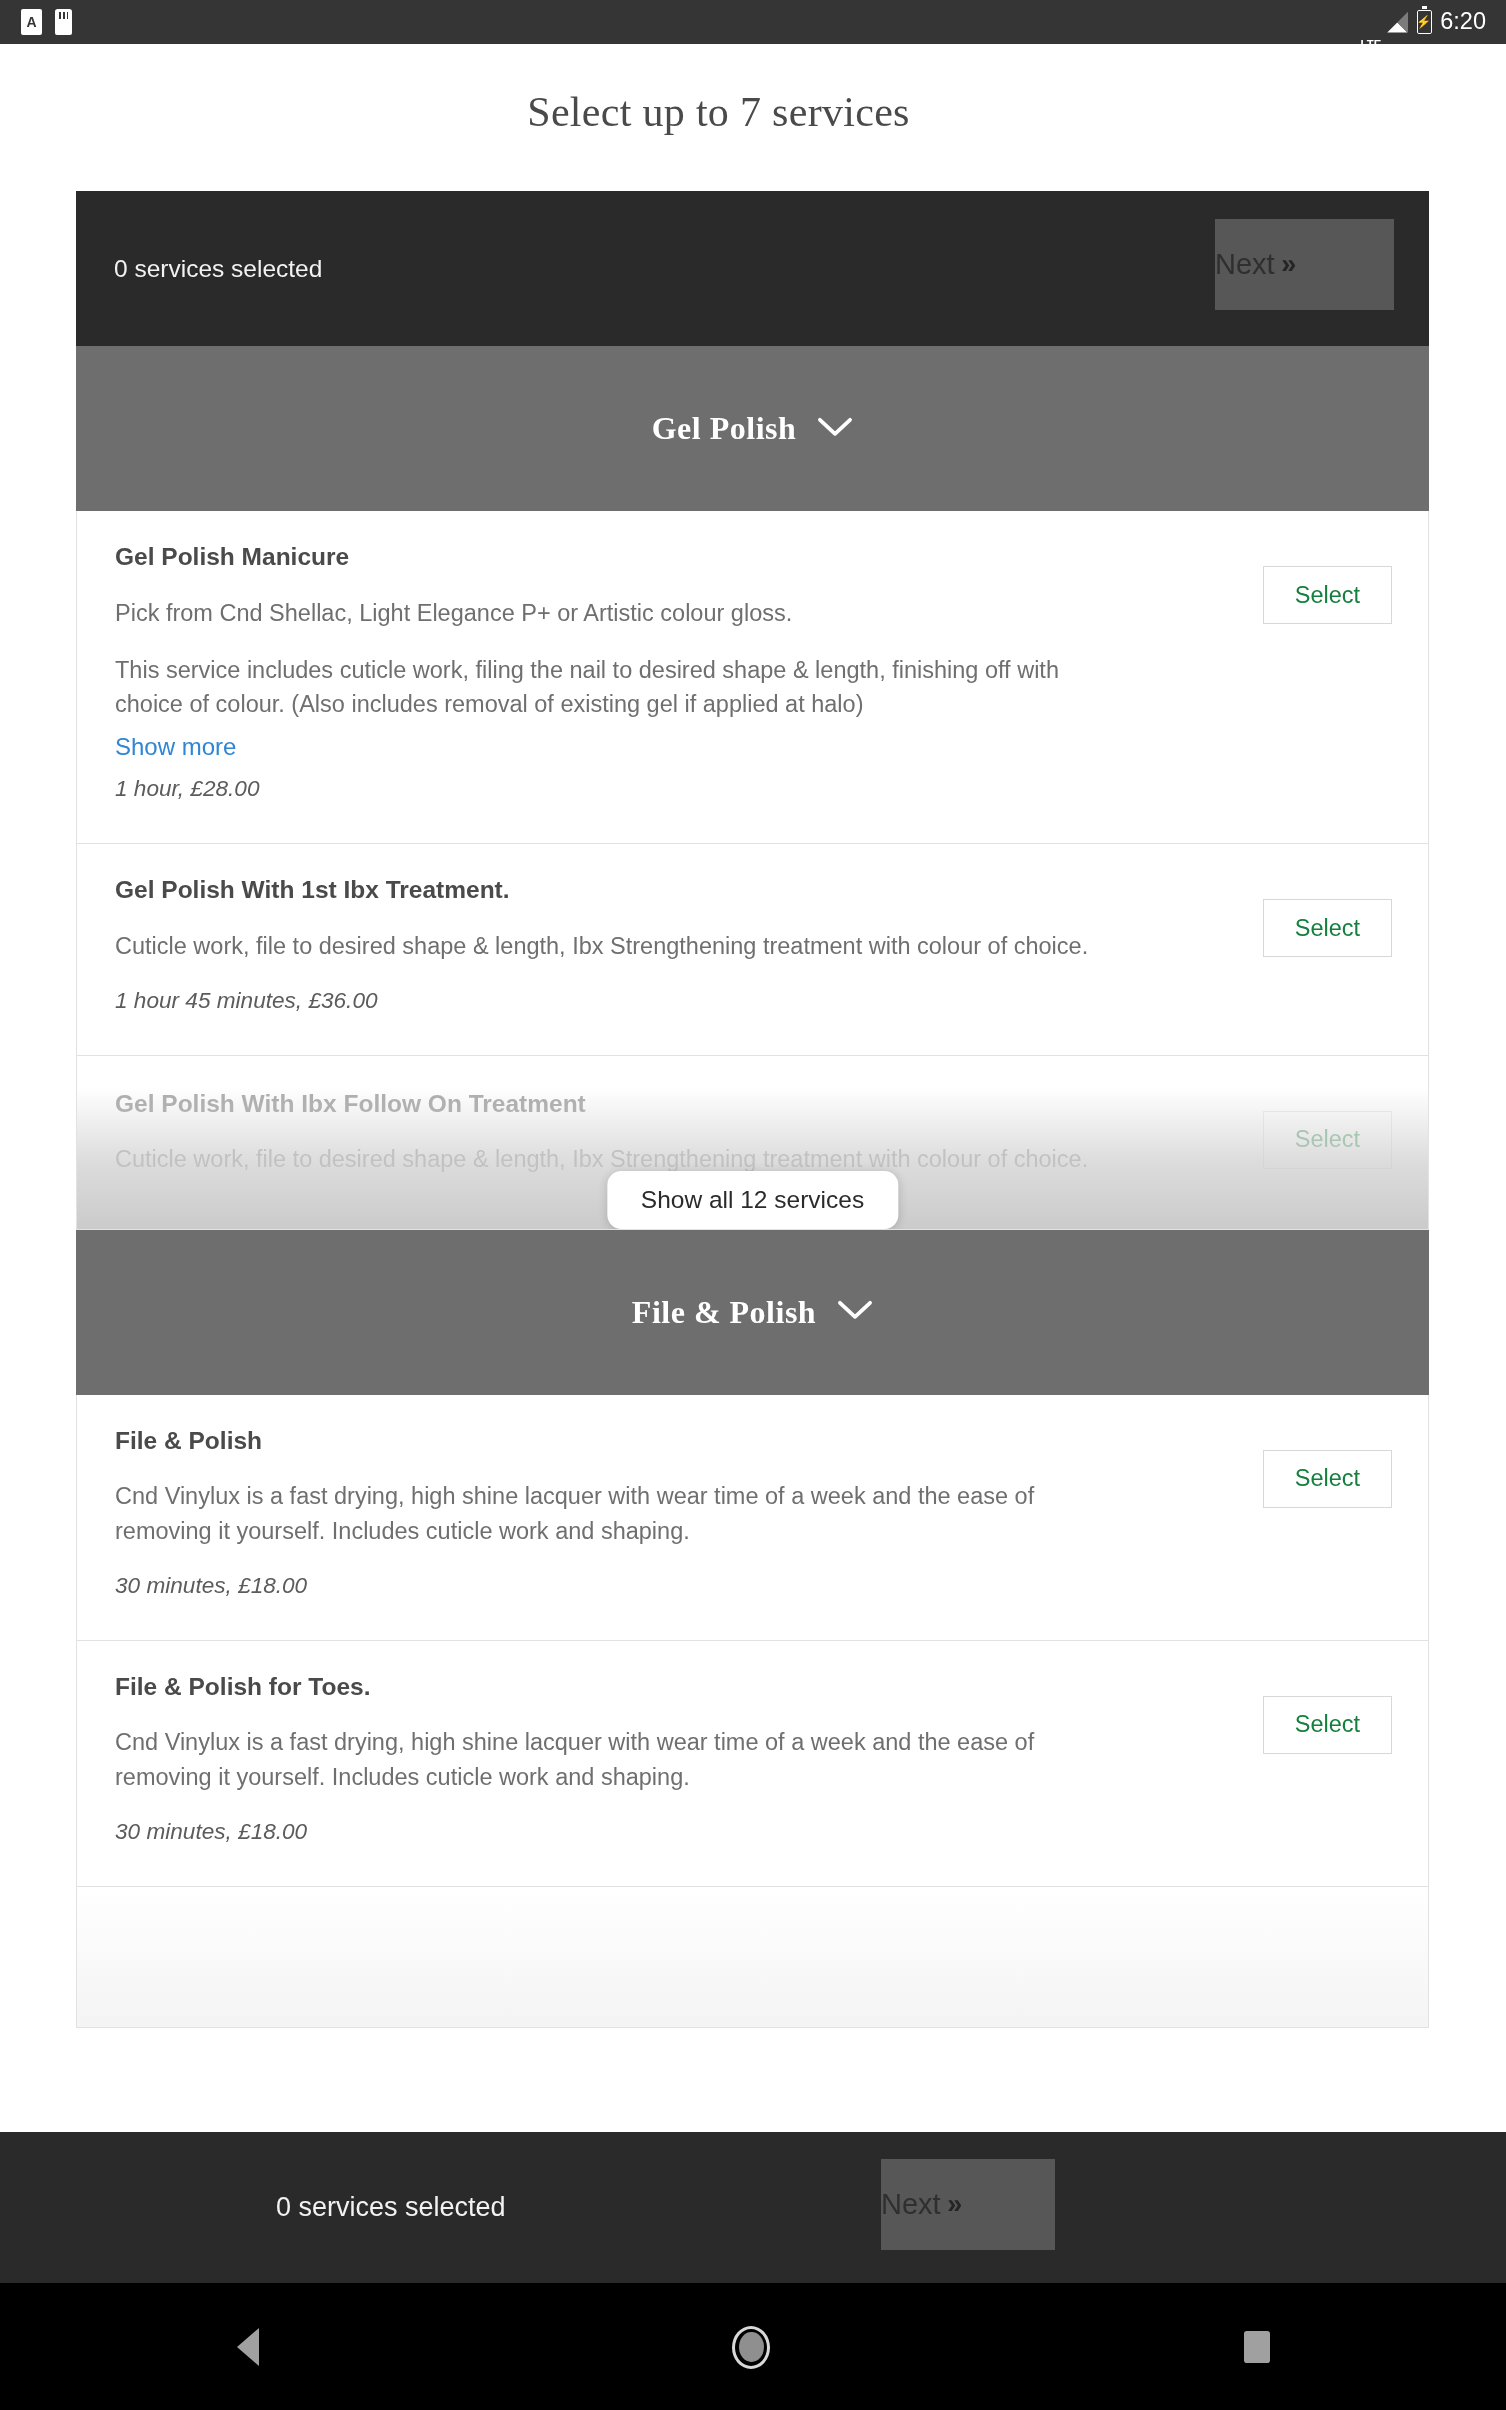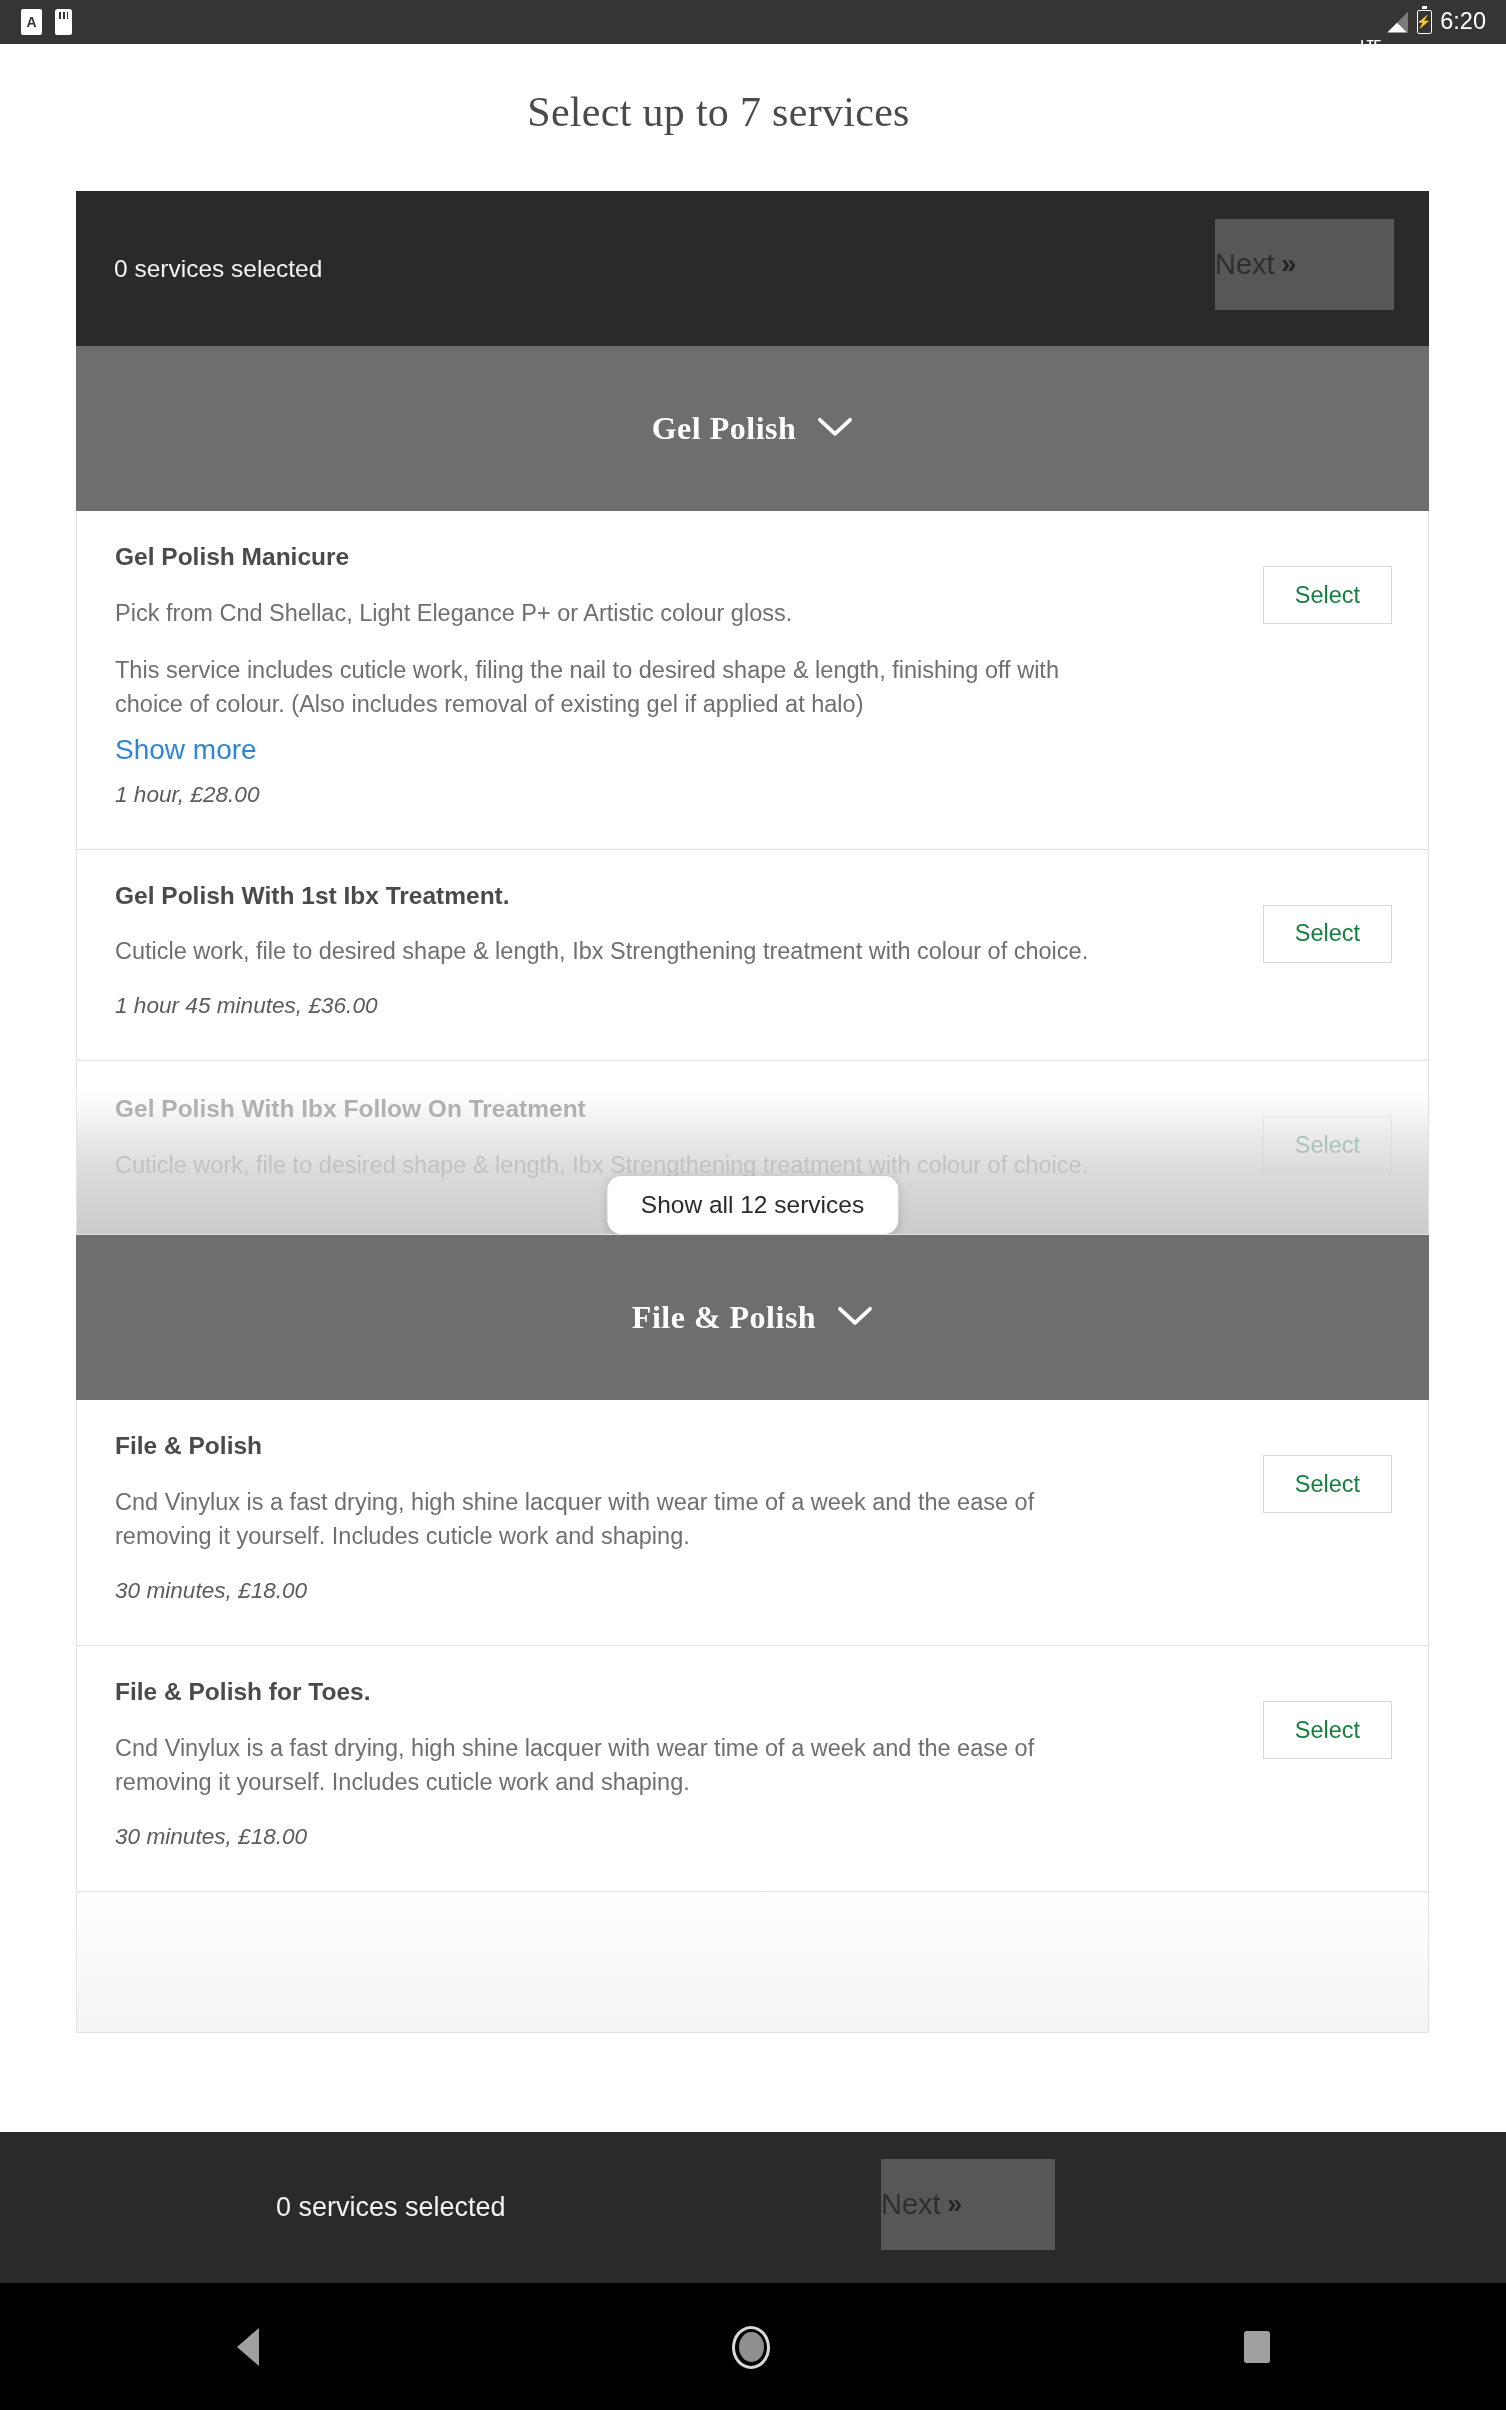--- a/index.html
+++ b/index.html
@@ -99,21 +99,21 @@
   }
   .svc-inner { max-width:998px; }
   .svc-name {
     font-size:24.5px; font-weight:bold; color:#4a4a4a; margin-bottom:24.5px;
   }
   .svc-desc {
     font-size:23.5px; color:#6f6f6f; line-height:1.47; font-weight:300;
   }
   .svc-desc p { margin-bottom:7.5px; }
   .show-more {
-    color:#2f86d4; font-size:28px; font-weight:300; cursor:pointer; display:inline-block;
+    color:#2f86d4; font-size:24px; font-weight:300; cursor:pointer; display:inline-block;
   }
   .svc-meta {
     font-size:22.6px; color:#5c5c5c; font-style:italic; margin-top:24.5px; font-weight:300;
   }
   .select-btn {
     position:absolute; right:36px; top:55px;
     width:129px; height:58px; background:#ffffff; border:0.9px solid #d8d8d8;
     color:#15803d; font-size:23.5px; font-weight:300;
     display:flex; align-items:center; justify-content:center; cursor:pointer;
   }

